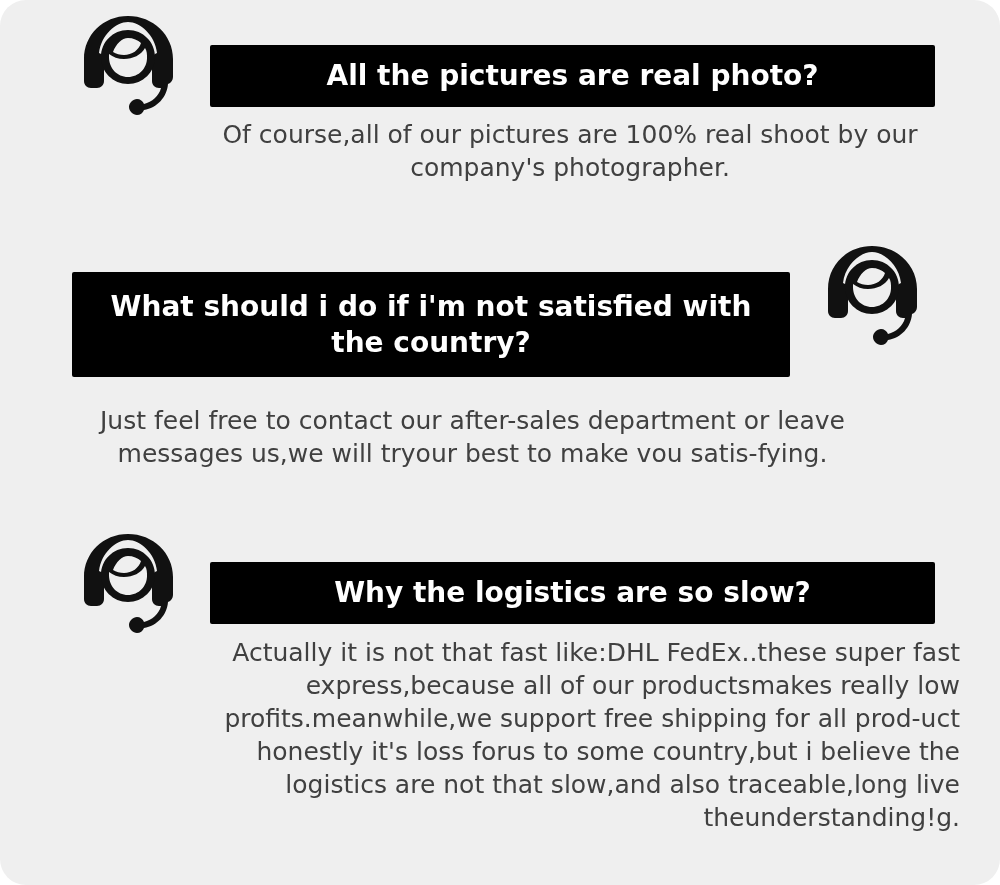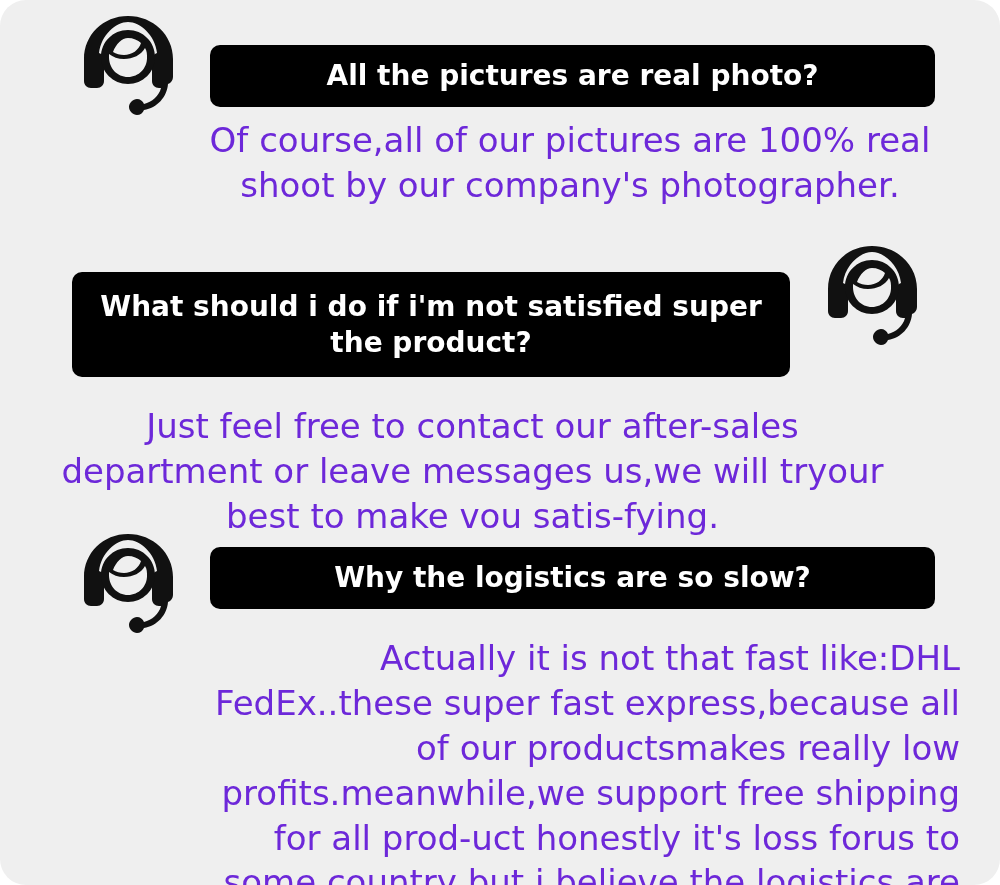--- a/index.html
+++ b/index.html
@@ -32,55 +32,55 @@
     position: absolute;
     width: 120px;
     height: 120px;
   }
   .headset svg { display: block; width: 100%; height: 100%; }
 
   
   .qbar {
     position: absolute;
     background: #000000;
-    border-radius: 10px;
+    border-radius: 2px;
     color: #ffffff;
     font-weight: bold;
     display: flex;
     align-items: center;
     justify-content: flex-start;
     text-align: center;
     line-height: 1.28;
     padding: 18px 18px;
     box-sizing: border-box;
   }
   .qbar span { display: block; width: 100%; }
 
   
   .answer {
     position: absolute;
-    color: #6d28d9;
+    color: #404040;
     text-align: center;
     line-height: 1.32;
-    font-size: 34px;
+    font-size: 25px;
   }
 
   
   #icon1 { left: 68px; top: 10px; }
   #qbar1 { left: 210px; top: 45px; width: 725px; height: 62px; font-size: 28px; }
   #ans1  { left: 190px; top: 118px; width: 760px; }
 
   
   #icon2 { left: 812px; top: 240px; }
   #qbar2 { left: 72px; top: 272px; width: 718px; height: 105px; font-size: 28px; }
   #ans2  { left: 60px; top: 404px; width: 825px; }
 
   
   #icon3 { left: 68px; top: 528px; }
-  #qbar3 { left: 210px; top: 547px; width: 725px; height: 62px; font-size: 28px; }
+  #qbar3 { left: 210px; top: 562px; width: 725px; height: 62px; font-size: 28px; }
   #ans3  { left: 180px; top: 636px; width: 780px; text-align: right; }
 </style>
 </head>
 <body>
 
 <div class="page">
 
   <div class="faq-block">
     <div class="headset" id="icon1">
       <svg viewBox="0 0 120 120" xmlns="http://www.w3.org/2000/svg">
@@ -99,21 +99,21 @@
   <div class="faq-block">
     <div class="headset" id="icon2">
       <svg viewBox="0 0 120 120" xmlns="http://www.w3.org/2000/svg">
         <g fill="#111111">
           <path d="M60 6C35 6 16 25 16 49v22c0 4 3 7 7 7h6c4 0 7-3 7-7V50c0-3-2-6-5-7 2-18 17-31 29-31s27 13 29 31c-3 1-5 4-5 7v21c0 4 3 7 7 7h2c-2 8-9 14-17 16-1-3-4-5-7-5-4 0-8 4-8 8s4 8 8 8c3 0 6-2 7-5 13-2 23-13 24-26 3-1 5-4 5-7V49C105 25 85 6 60 6z"></path>
           <path d="M60 20c-15 0-27 12-27 27 0 15 12 27 27 27s27-12 27-27c0-15-12-27-27-27zm0 8c5 0 10 2 13 5-2 7-9 12-17 12-4 0-8-1-11-3 3-8 9-14 15-14zm-19 19c0-1 0-2 0-3 4 3 9 5 15 5 9 0 17-4 21-11 2 3 2 6 2 10 0 10-8 19-19 19s-19-9-19-20z"></path>
         </g>
       </svg>
     </div>
     <div class="qbar" id="qbar2">
-      <span>What should i do if i'm not satisfied super the product?</span>
+      <span>What should i do if i'm not satisfied with the country?</span>
     </div>
     <div class="answer" id="ans2">Just feel free to contact our after-sales department or leave messages us,we will tryour best to make vou satis-fying.</div>
   </div>
 
   <div class="faq-block">
     <div class="headset" id="icon3">
       <svg viewBox="0 0 120 120" xmlns="http://www.w3.org/2000/svg">
         <g fill="#111111">
           <path d="M60 6C35 6 16 25 16 49v22c0 4 3 7 7 7h6c4 0 7-3 7-7V50c0-3-2-6-5-7 2-18 17-31 29-31s27 13 29 31c-3 1-5 4-5 7v21c0 4 3 7 7 7h2c-2 8-9 14-17 16-1-3-4-5-7-5-4 0-8 4-8 8s4 8 8 8c3 0 6-2 7-5 13-2 23-13 24-26 3-1 5-4 5-7V49C105 25 85 6 60 6z"></path>
           <path d="M60 20c-15 0-27 12-27 27 0 15 12 27 27 27s27-12 27-27c0-15-12-27-27-27zm0 8c5 0 10 2 13 5-2 7-9 12-17 12-4 0-8-1-11-3 3-8 9-14 15-14zm-19 19c0-1 0-2 0-3 4 3 9 5 15 5 9 0 17-4 21-11 2 3 2 6 2 10 0 10-8 19-19 19s-19-9-19-20z"></path>

